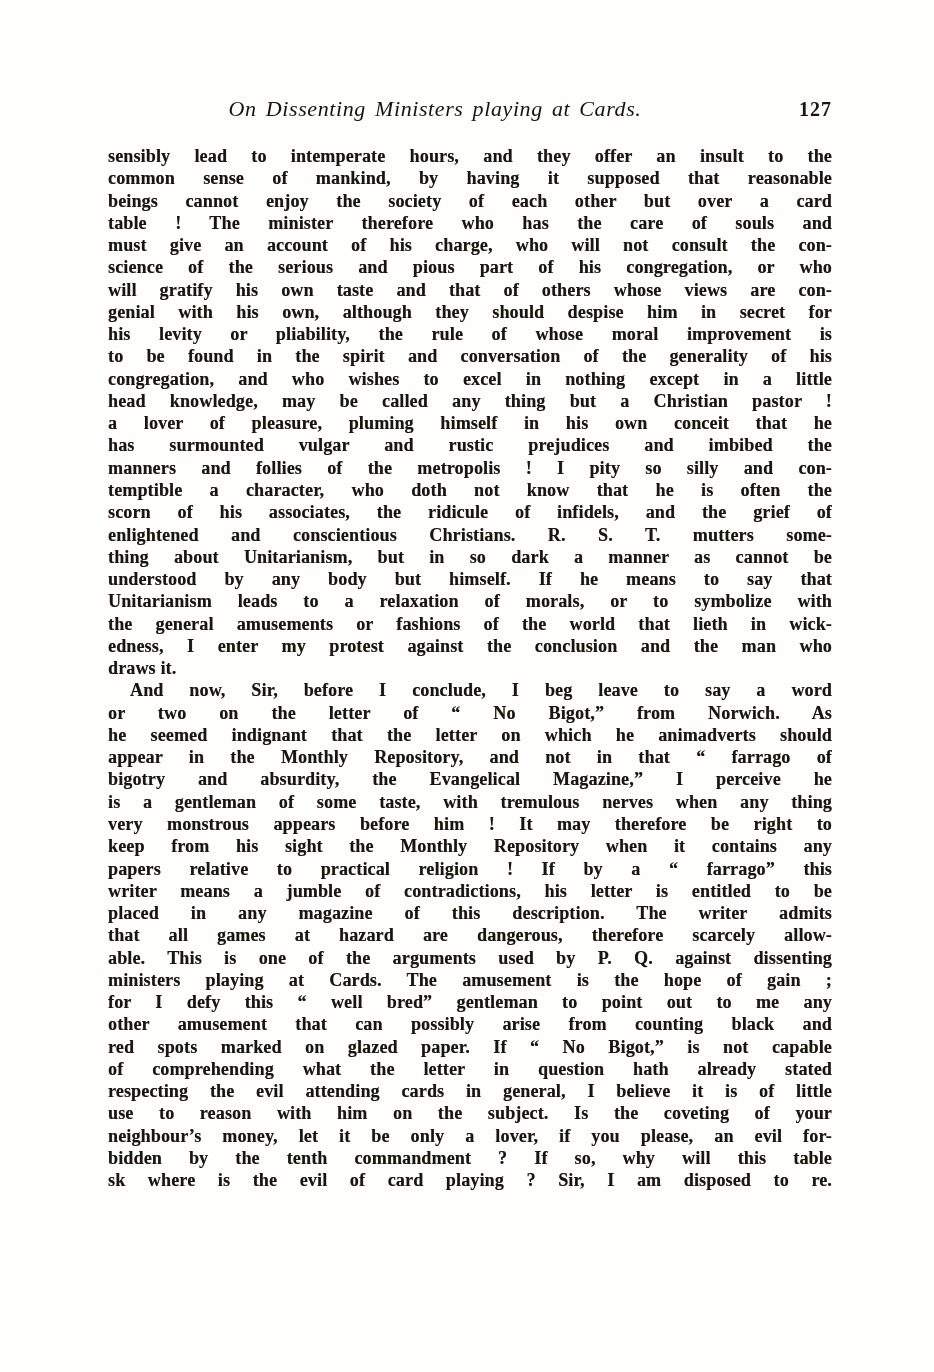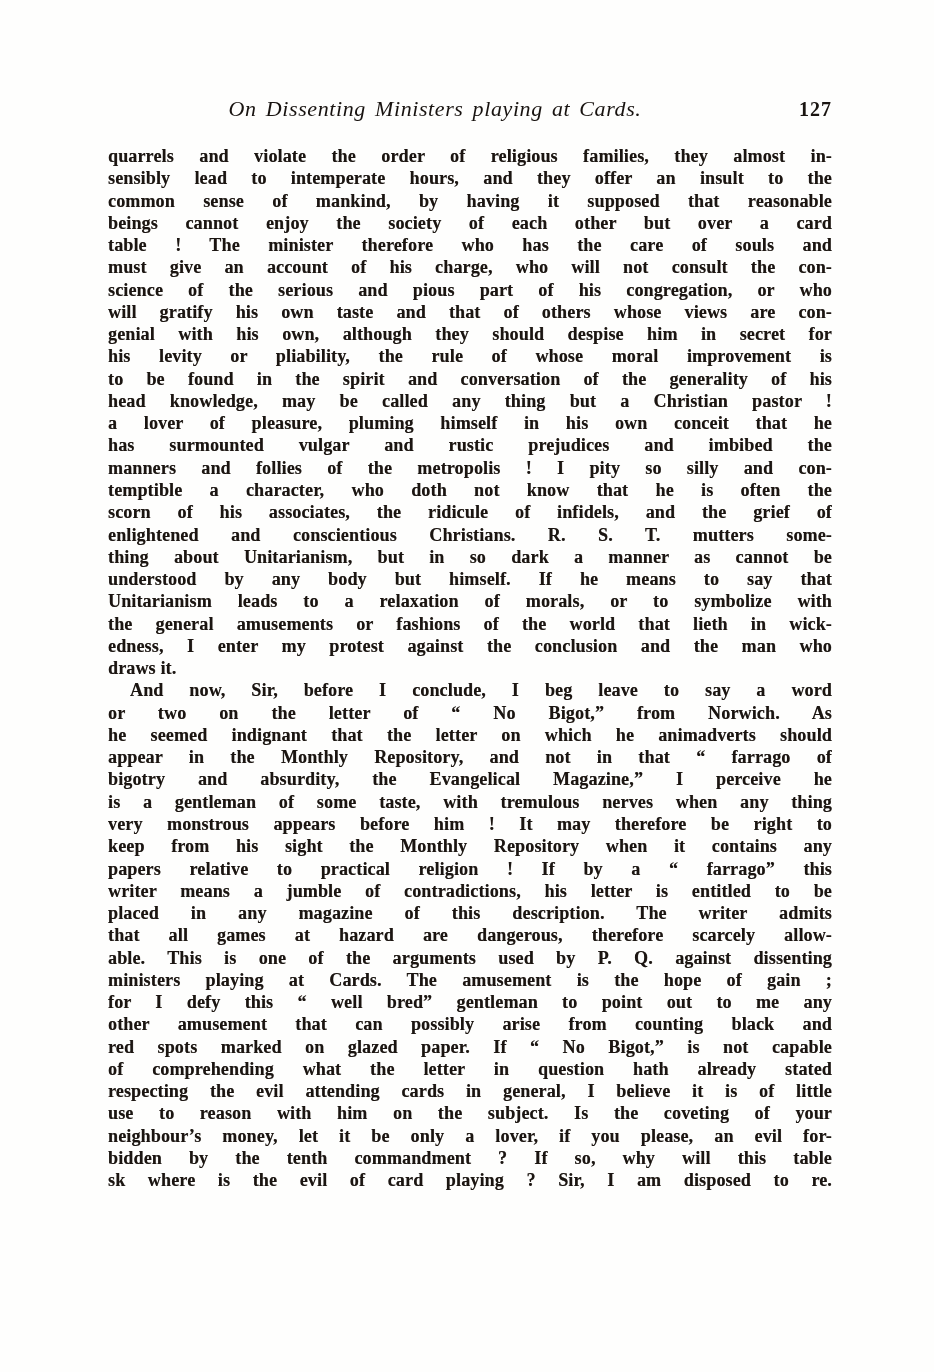--- a/index.html
+++ b/index.html
@@ -73,31 +73,31 @@
 <body>
 
 <div class="page">
   <div class="content">
     <div class="header">
       <div class="title">On Dissenting Ministers playing at Cards.</div>
       <div class="page-number">127</div>
     </div>
     <div class="article-body">
         <div class="paragraph">
-          <div class="line">quarrels and violate the order of religious families, they almost in-</div>
           <div class="line">sensibly lead to intemperate hours, and they offer an insult to the</div>
           <div class="line">common sense of mankind, by having it supposed that reasonable</div>
           <div class="line">beings cannot enjoy the society of each other but over a card</div>
           <div class="line">table !  The minister therefore who has the care of souls and</div>
           <div class="line">must give an account of his charge, who will not consult the con-</div>
           <div class="line">science of the serious and pious part of his congregation, or who</div>
           <div class="line">will gratify his own taste and that of others whose views are con-</div>
           <div class="line">genial with his own, although they should despise him in secret for</div>
           <div class="line">his levity or pliability, the rule of whose moral improvement is</div>
           <div class="line">to be found in the spirit and conversation of the generality of his</div>
+          <div class="line">congregation, and who wishes to excel in nothing except in a little</div>
           <div class="line">head knowledge, may be called any thing but a Christian pastor !</div>
           <div class="line">a lover of pleasure, pluming himself in his own conceit that he</div>
           <div class="line">has surmounted vulgar and rustic prejudices and imbibed the</div>
           <div class="line">manners and follies of the metropolis !  I pity so silly and con-</div>
           <div class="line">temptible a character, who doth not know that he is often the</div>
           <div class="line">scorn of his associates, the ridicule of infidels, and the grief of</div>
           <div class="line">enlightened and conscientious Christians.  R. S. T. mutters some-</div>
           <div class="line">thing about Unitarianism, but in so dark a manner as cannot be</div>
           <div class="line">understood by any body but himself.  If he means to say that</div>
           <div class="line">Unitarianism leads to a relaxation of morals, or to symbolize with</div>

